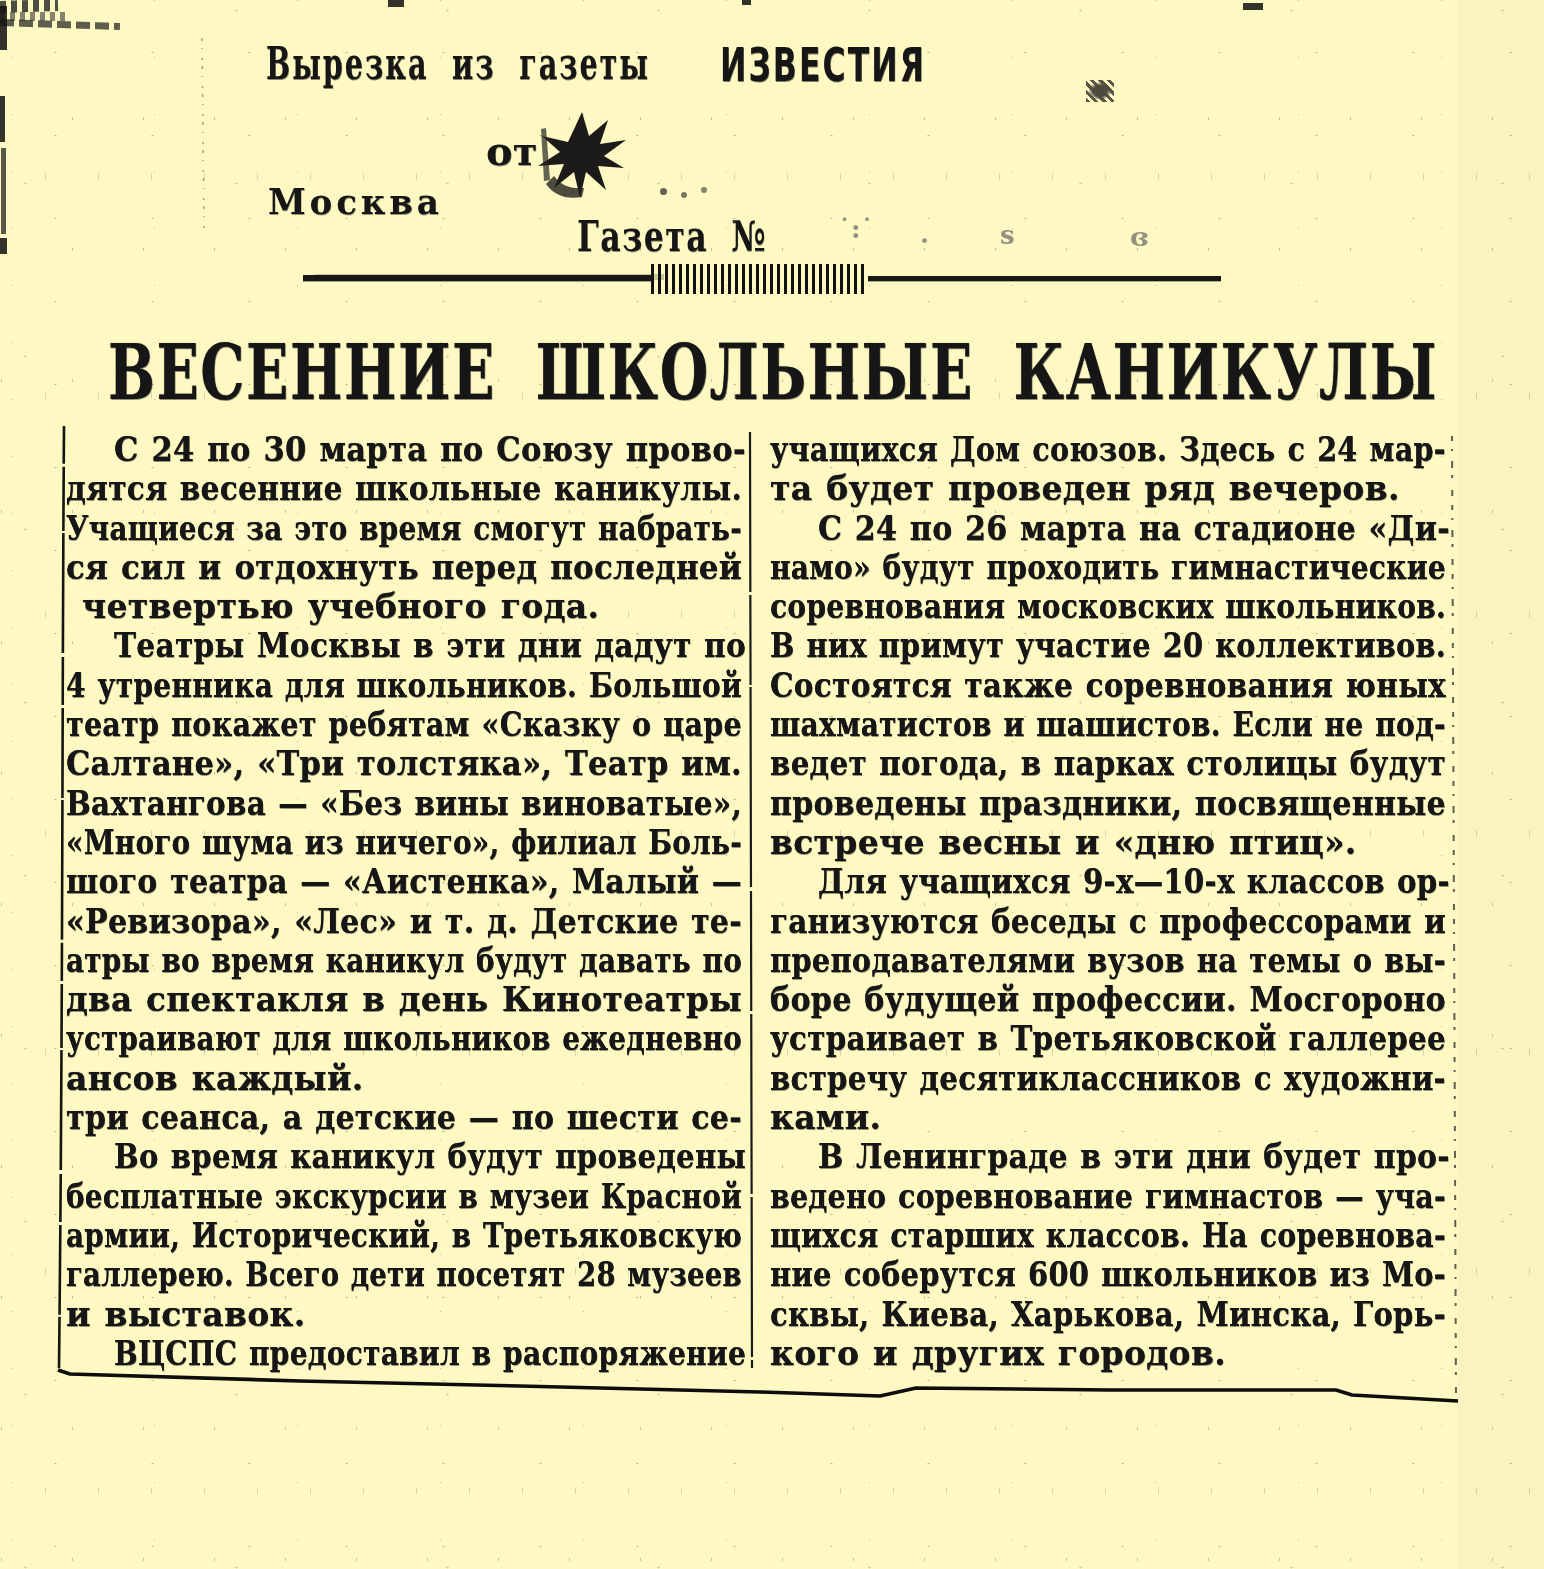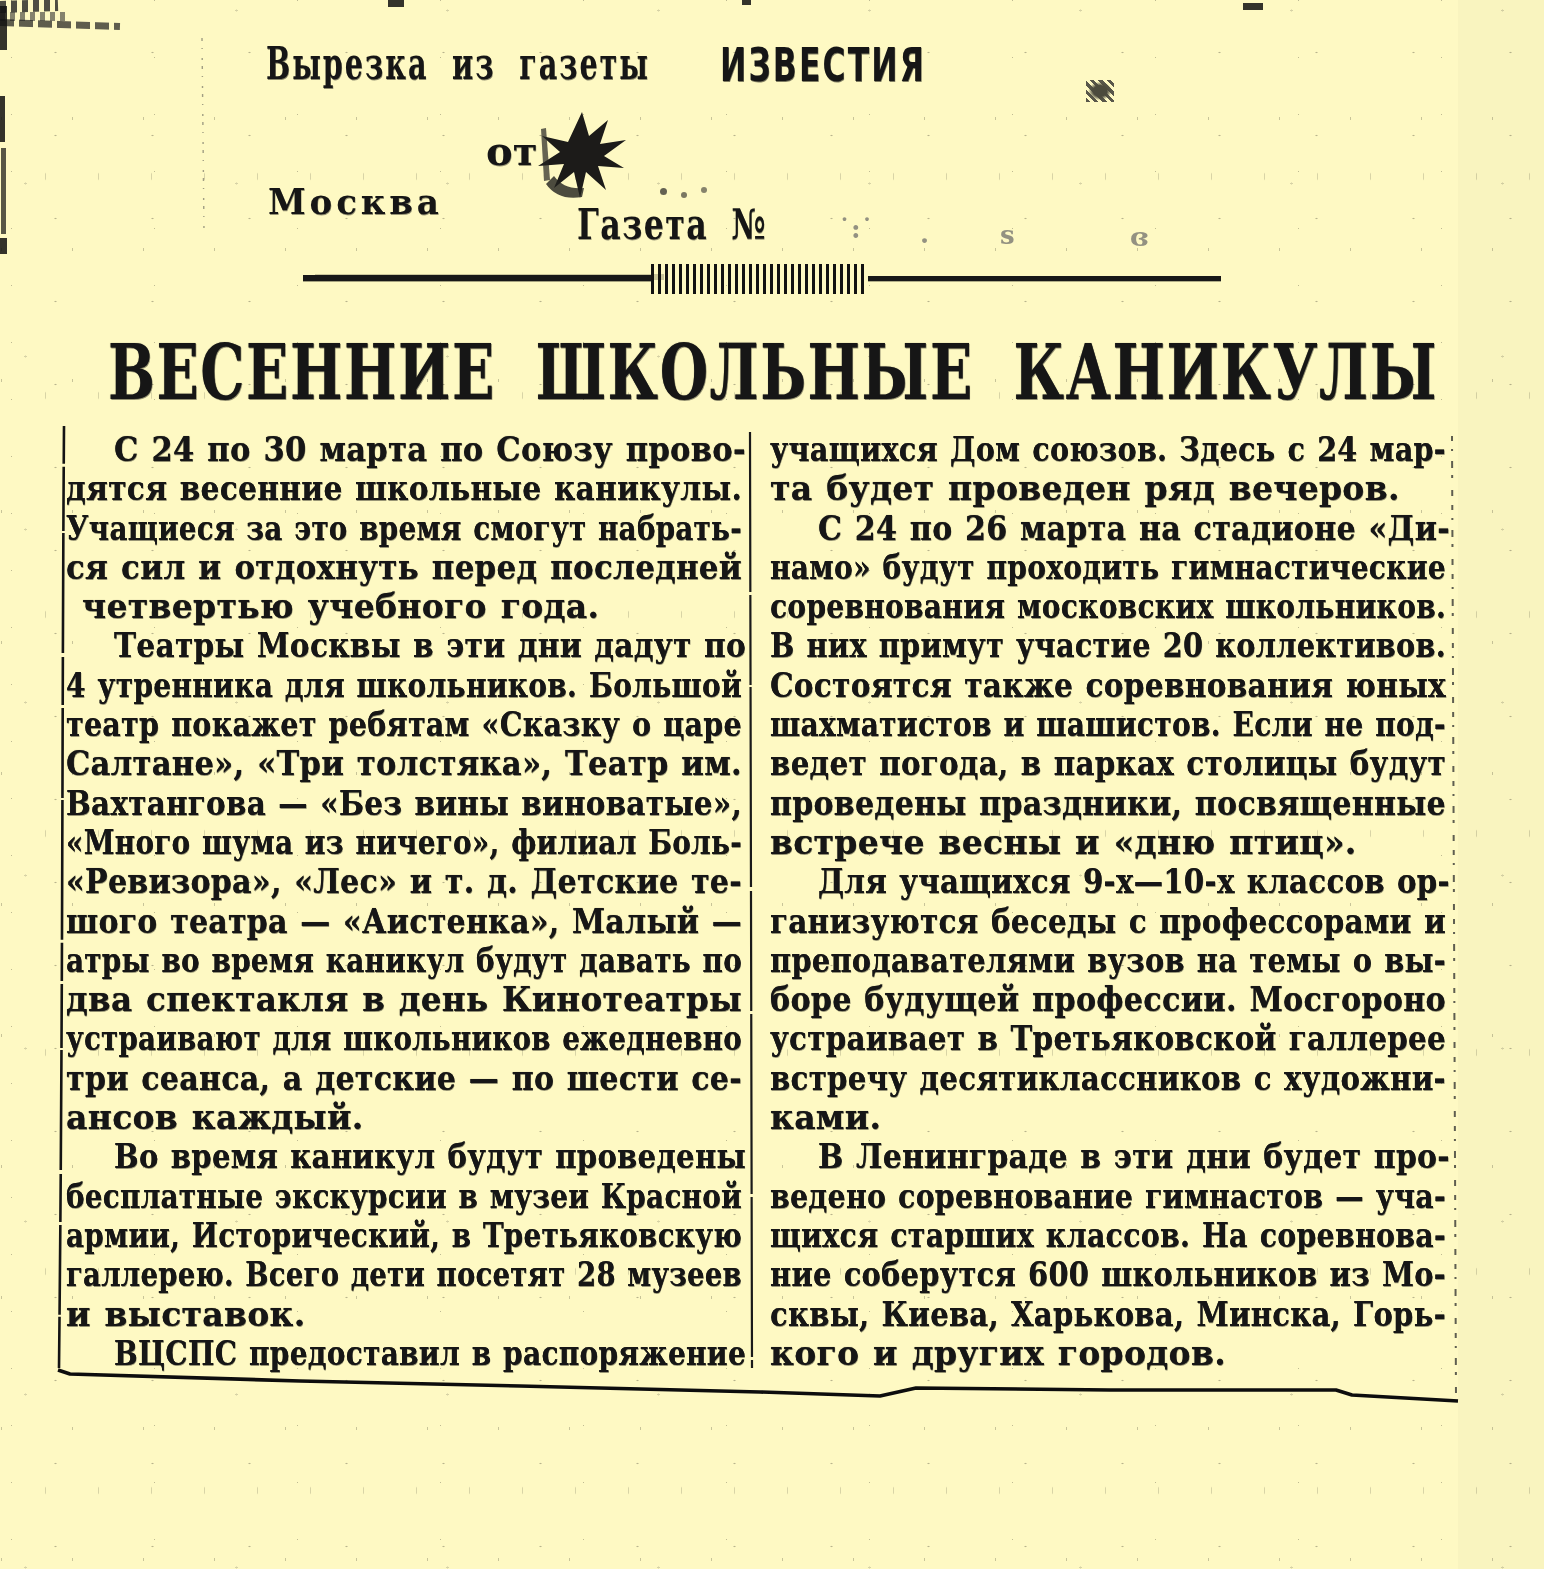--- a/index.html
+++ b/index.html
@@ -34,21 +34,21 @@
   
   .h-clip{left:266px;top:38px;font-size:44px;font-weight:700;letter-spacing:3px;word-spacing:18px;
           text-shadow:.6px .6px 0 rgba(0,0,0,.45);}
   .h-paper{left:720px;top:38px;font-family:"DejaVu Sans",sans-serif;font-size:46px;font-weight:700;
            letter-spacing:3px;text-shadow:.7px .7px 0 rgba(0,0,0,.5);}
   .h-ot{left:486px;top:127px;font-size:40px;font-weight:700;text-shadow:.5px .5px 0 rgba(0,0,0,.4);}
   .h-stamp{left:630px;top:100px;font-family:"DejaVu Sans",sans-serif;font-size:86px;font-weight:700;
            letter-spacing:3px;text-shadow:1px 1px 0 rgba(0,0,0,.45), -0.5px 0 0 rgba(0,0,0,.3);}
   .h-city{left:268px;top:180px;font-size:36px;font-weight:700;letter-spacing:4px;
           text-shadow:.5px .5px 0 rgba(0,0,0,.4);}
-  .h-issue{left:577px;top:200px;font-size:42px;font-weight:700;letter-spacing:2px;word-spacing:14px;
+  .h-issue{left:577px;top:212px;font-size:42px;font-weight:700;letter-spacing:2px;word-spacing:14px;
            text-shadow:.5px .5px 0 rgba(0,0,0,.4);}
 
   
   .rule-left{left:303px;top:275px;width:349px;height:6px;background:#181818;
              box-shadow:0 1px 0 rgba(0,0,0,.35), 12px -1px 0 rgba(0,0,0,.2);}
   .rule-right{left:868px;top:276px;width:353px;height:5px;background:#181818;
               box-shadow:0 1px 0 rgba(0,0,0,.3);}
   .rule-hatch{left:651px;top:264px;width:217px;height:30px;
               background:repeating-linear-gradient(90deg,#121212 0 3px,rgba(0,0,0,0) 3px 7px);}
 
@@ -144,27 +144,27 @@
       <div class="jline"><span class="jtext" style="transform: scaleX(0.898581);">дятся весенние школьные каникулы.</span></div>
       <div class="jline"><span class="jtext" style="transform: scaleX(0.842187);">Учащиеся за это время смогут набрать-</span></div>
       <div class="jline"><span class="jtext" style="transform: scaleX(0.936227);">ся сил и отдохнуть перед последней</span></div>
       <div class="jline nojust"><span class="jtext" style="transform: scaleX(1); padding-left: 16px;">четвертью учебного года.</span></div>
       <div class="jline ind"><span class="jtext" style="transform: scaleX(0.897429);">Театры Москвы в эти дни дадут по</span></div>
       <div class="jline"><span class="jtext" style="transform: scaleX(0.850967);">4 утренника для школьников. Большой</span></div>
       <div class="jline"><span class="jtext" style="transform: scaleX(0.86483);">театр покажет ребятам «Сказку о царе</span></div>
       <div class="jline"><span class="jtext" style="transform: scaleX(0.925691);">Салтане», «Три толстяка», Театр им.</span></div>
       <div class="jline"><span class="jtext" style="transform: scaleX(0.891031);">Вахтангова — «Без вины виноватые»,</span></div>
       <div class="jline"><span class="jtext" style="transform: scaleX(0.844687);">«Много шума из ничего», филиал Боль-</span></div>
+      <div class="jline"><span class="jtext" style="transform: scaleX(0.907973);">шого театра — «Аистенка», Малый —</span></div>
       <div class="jline"><span class="jtext" style="transform: scaleX(0.910725);">«Ревизора», «Лес» и т. д. Детские те-</span></div>
-      <div class="jline"><span class="jtext" style="transform: scaleX(0.907973);">шого театра — «Аистенка», Малый —</span></div>
       <div class="jline"><span class="jtext" style="transform: scaleX(0.844505);">атры во время каникул будут давать по</span></div>
       <div class="jline"><span class="jtext" style="transform: scaleX(0.98756);">два спектакля в день Кинотеатры</span></div>
       <div class="jline"><span class="jtext" style="transform: scaleX(0.838986);">устраивают для школьников ежедневно</span></div>
+      <div class="jline nojust"><span class="jtext" style="transform: scaleX(1);">ансов каждый.</span></div>
       <div class="jline"><span class="jtext" style="transform: scaleX(0.910495);">три сеанса, а детские — по шести се-</span></div>
-      <div class="jline nojust"><span class="jtext" style="transform: scaleX(1);">ансов каждый.</span></div>
       <div class="jline ind"><span class="jtext" style="transform: scaleX(0.883086);">Во время каникул будут проведены</span></div>
       <div class="jline"><span class="jtext" style="transform: scaleX(0.84406);">бесплатные экскурсии в музеи Красной</span></div>
       <div class="jline"><span class="jtext" style="transform: scaleX(0.842811);">армии, Исторический, в Третьяковскую</span></div>
       <div class="jline"><span class="jtext" style="transform: scaleX(0.833812);">галлерею. Всего дети посетят 28 музеев</span></div>
       <div class="jline nojust"><span class="jtext" style="transform: scaleX(1);">и выставок.</span></div>
       <div class="jline ind"><span class="jtext" style="transform: scaleX(0.850141);">ВЦСПС предоставил в распоряжение</span></div>
     </div>
   <div class="col col-right">
       <div class="jline"><span class="jtext" style="transform: scaleX(0.868563);">учащихся Дом союзов. Здесь с 24 мар-</span></div>
       <div class="jline nojust"><span class="jtext" style="transform: scaleX(1);">та будет проведен ряд вечеров.</span></div>

